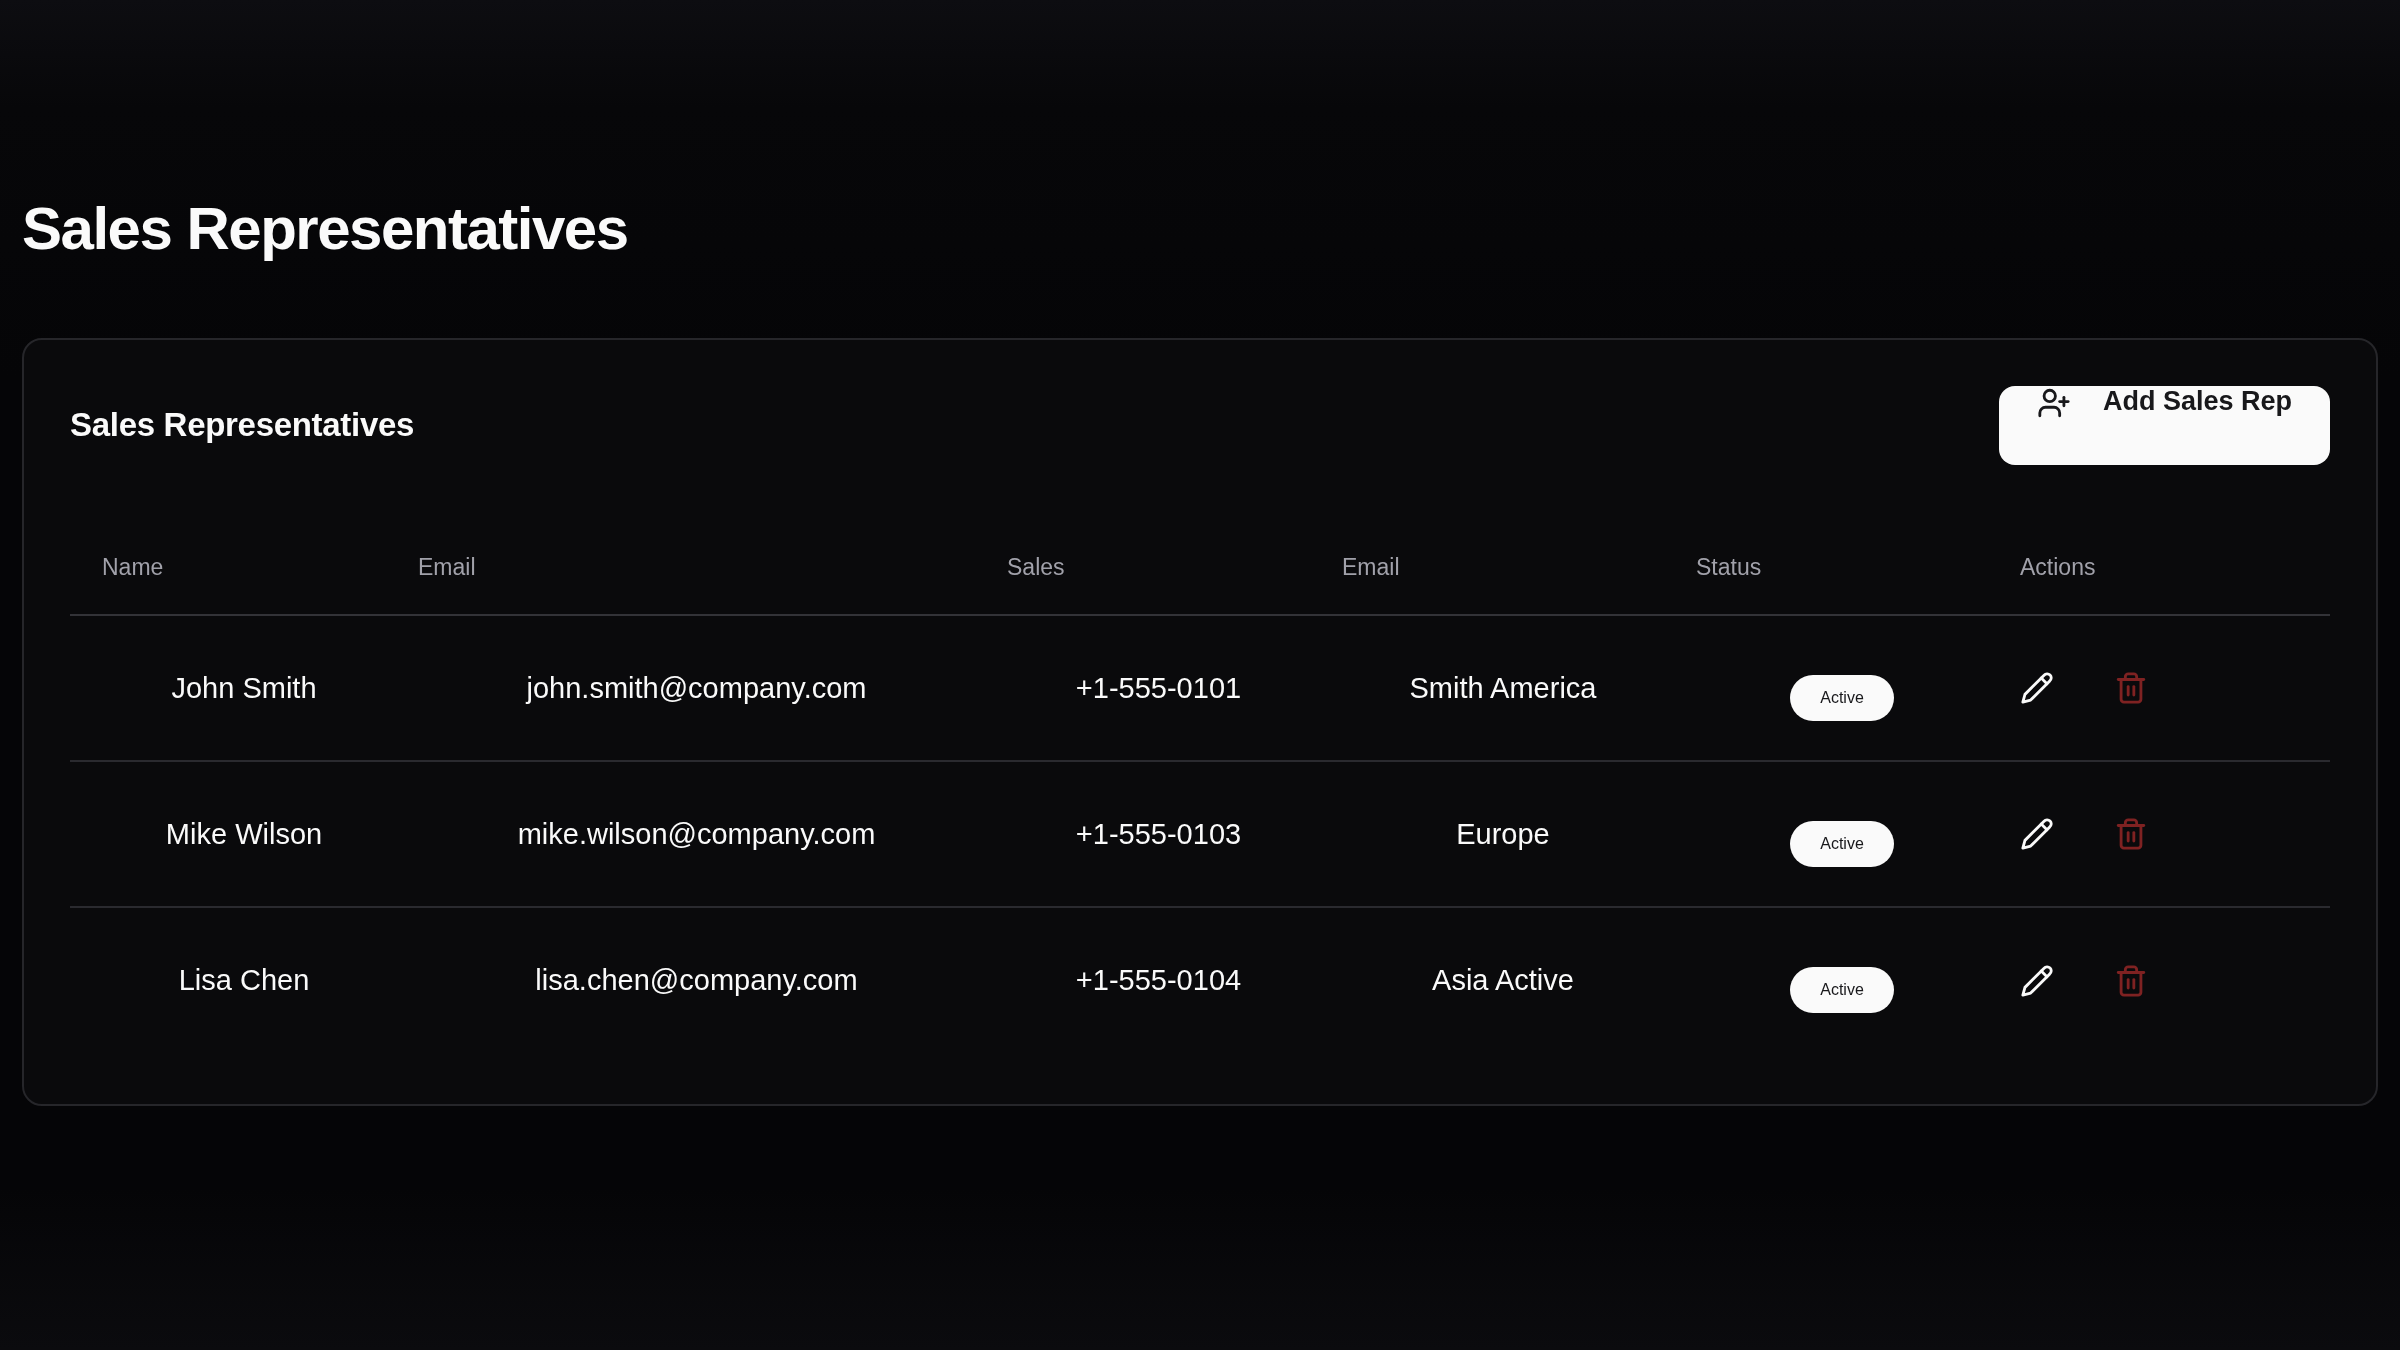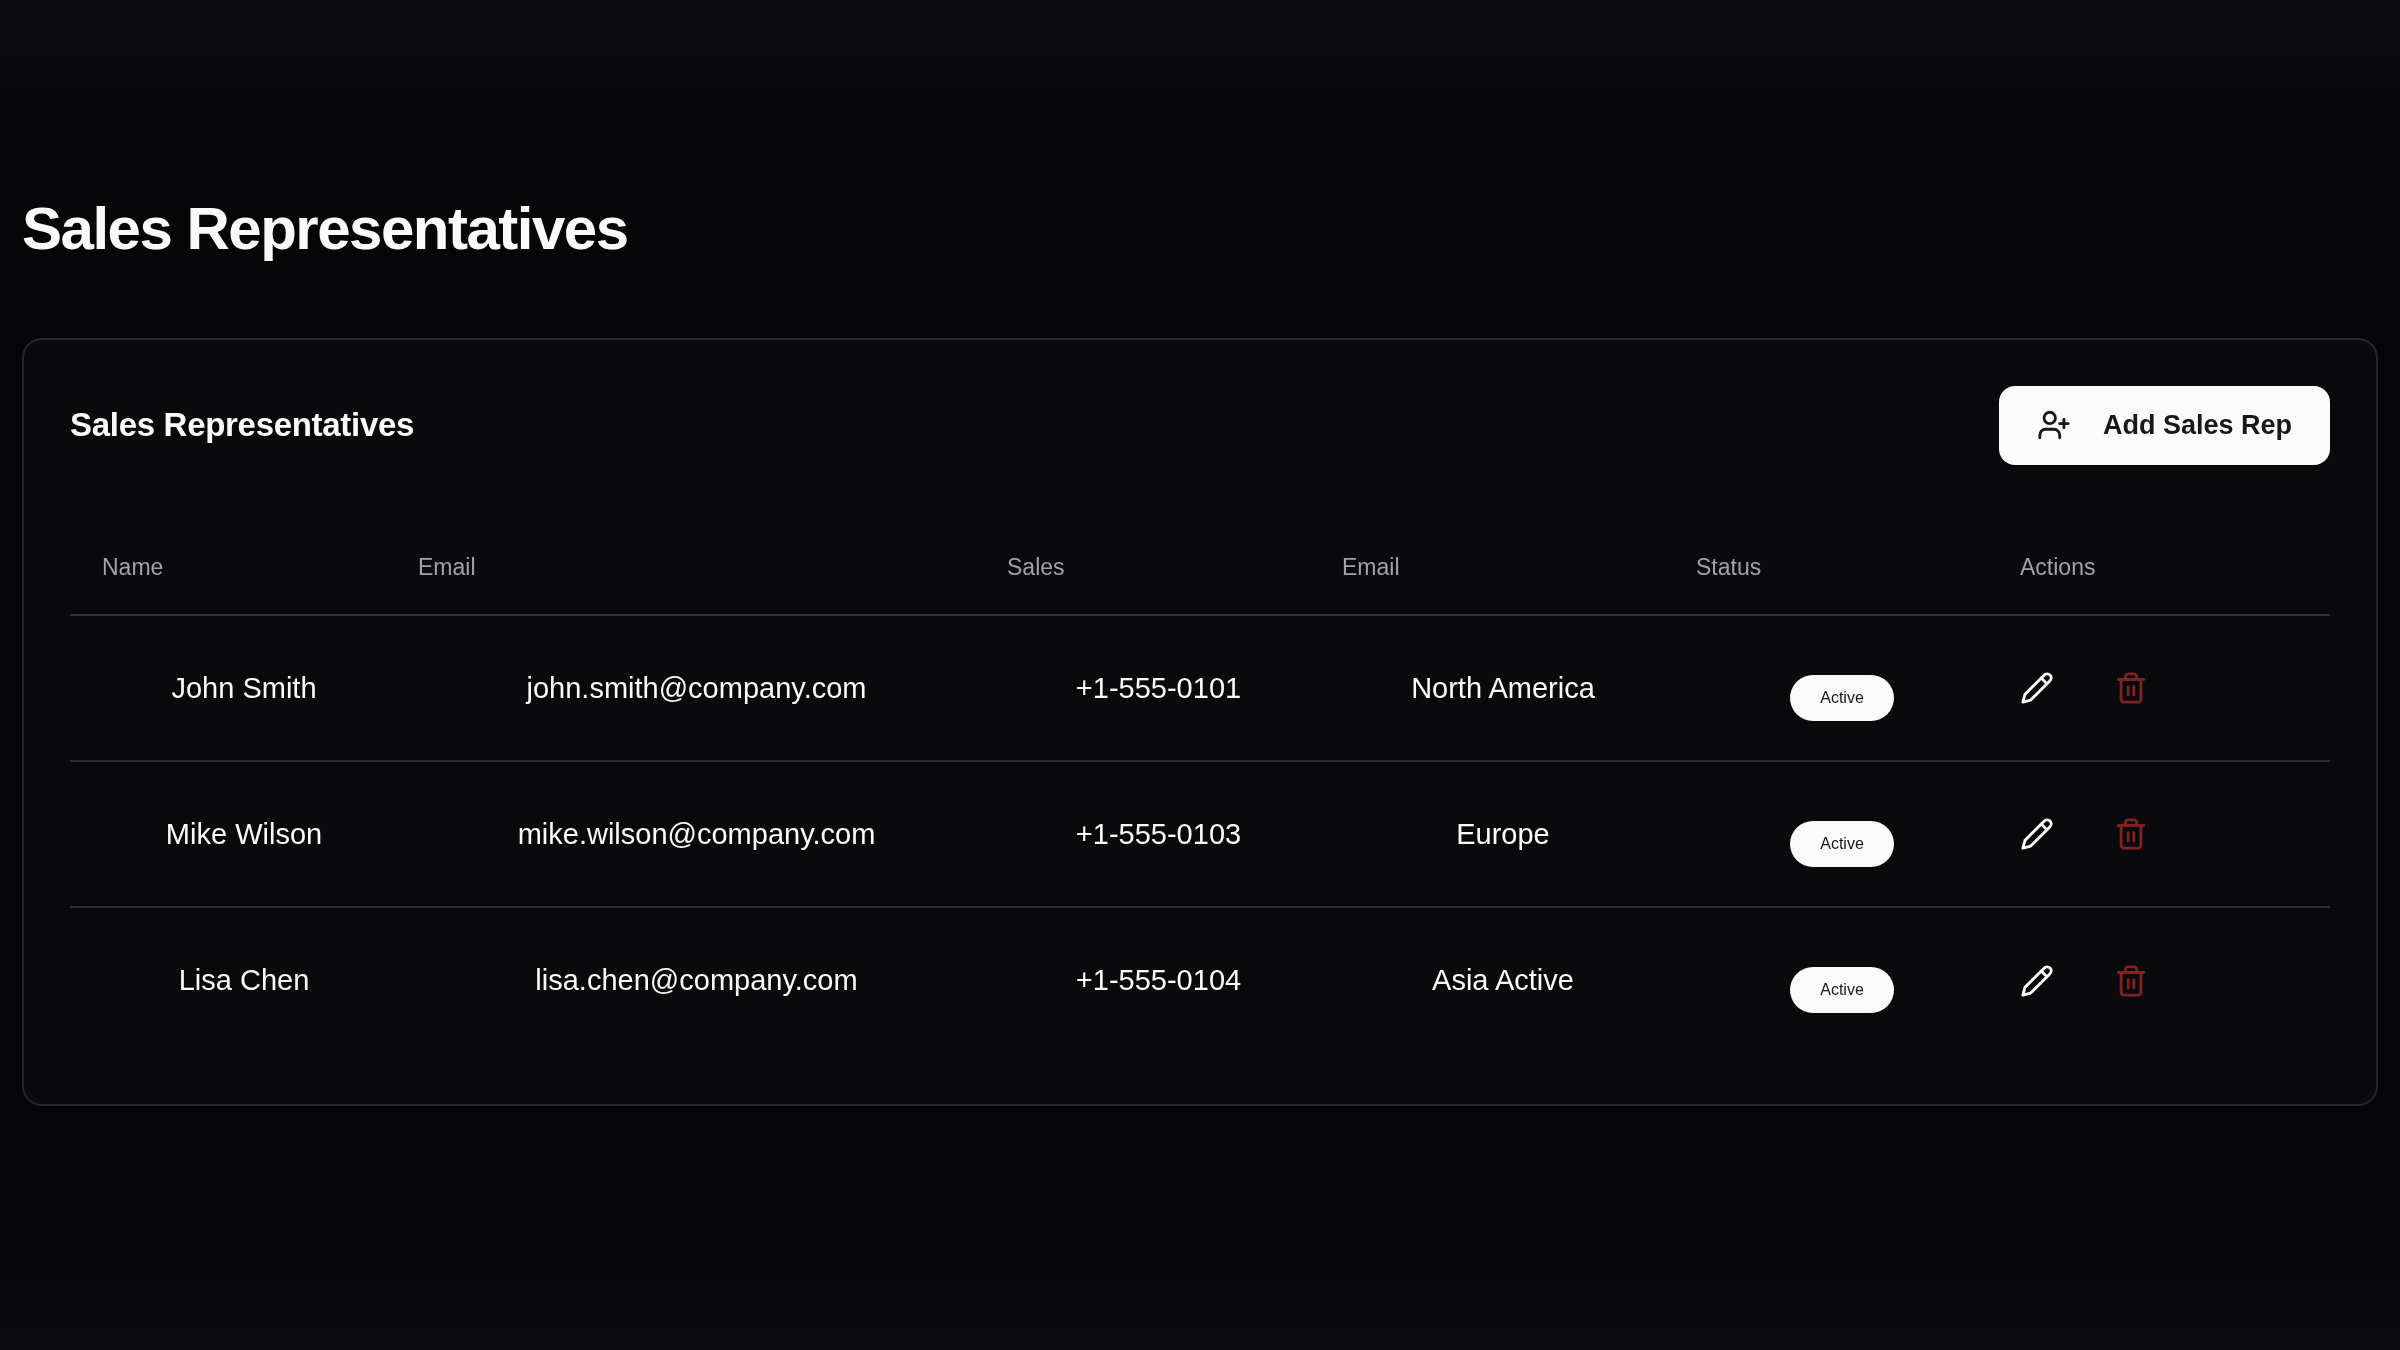--- a/index.html
+++ b/index.html
@@ -63,21 +63,20 @@
   }
   .card-title {
     margin: 0;
     font-size: 33px;
     font-weight: 700;
     letter-spacing: -0.3px;
     color: var(--text);
   }
   .add-button {
     display: inline-flex;
-    align-items: center;
     gap: 32px;
     height: 79px;
     padding: 0 38px;
     border: none;
     border-radius: 16px;
     background: var(--button-bg);
     color: var(--button-text);
     font-family: inherit;
     font-size: 27px;
     font-weight: 600;
@@ -186,21 +185,21 @@
             <th>Email</th>
             <th>Status</th>
             <th>Actions</th>
           </tr>
         </thead>
         <tbody>
           <tr>
             <td class="cell-name">John Smith</td>
             <td>john.smith@company.com</td>
             <td>+1-555-0101</td>
-            <td>North America</td>
+            <td>Smith America</td>
             <td>
               <span class="status-badge">Active</span>
             </td>
             <td>
               <div class="actions">
                 <button class="icon-button edit">
                   <span>
                     <svg width="34" height="34" viewBox="0 0 24 24" fill="none" stroke="currentColor" stroke-width="2" stroke-linecap="round" stroke-linejoin="round">
                       <path d="M17 3a2.85 2.83 0 1 1 4 4L7.5 20.5 2 22l1.5-5.5Z"></path>
                       <path d="m15 5 4 4"></path>

